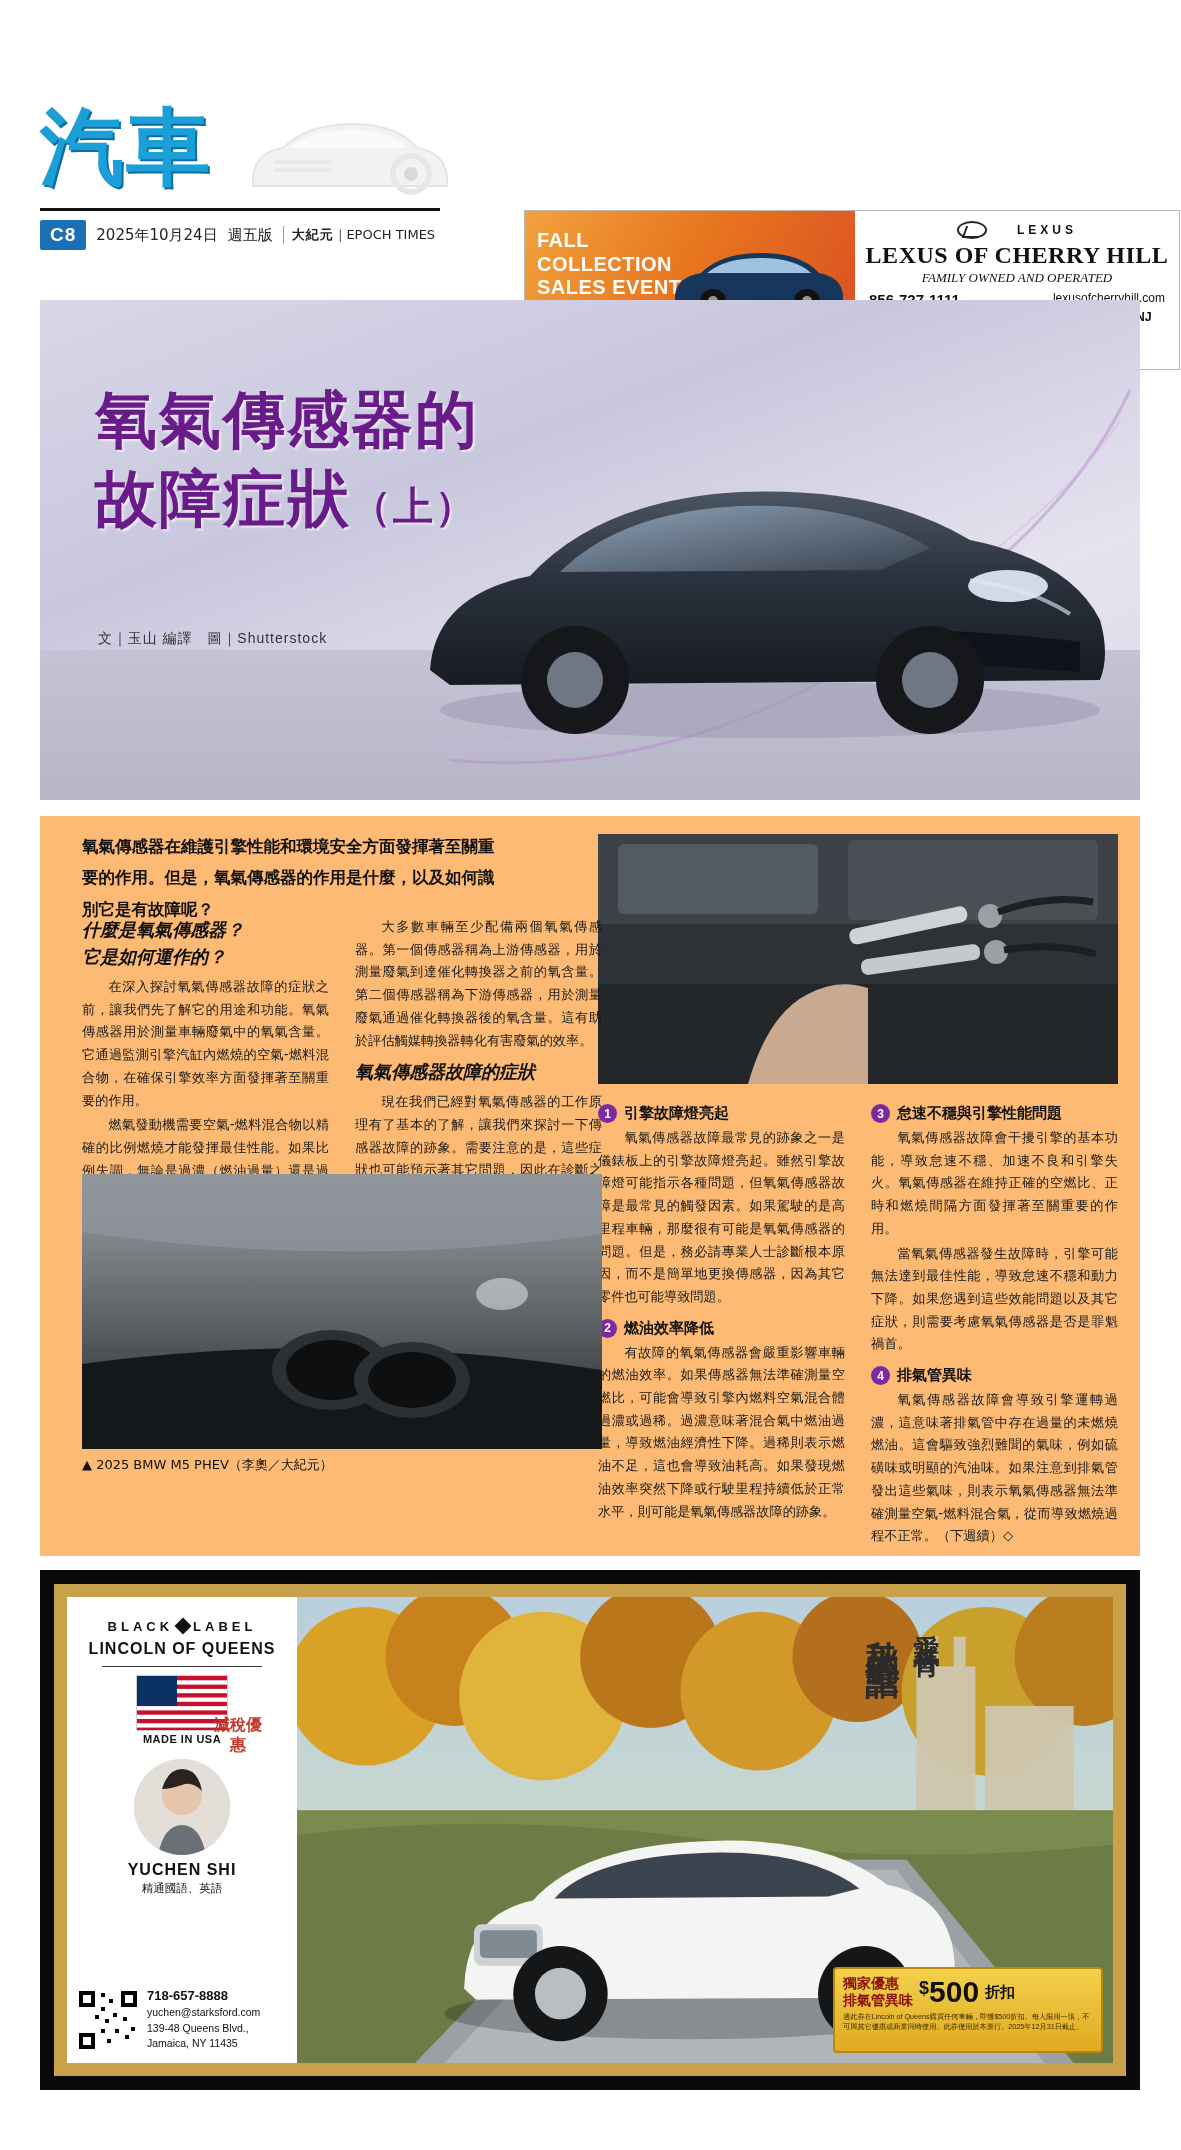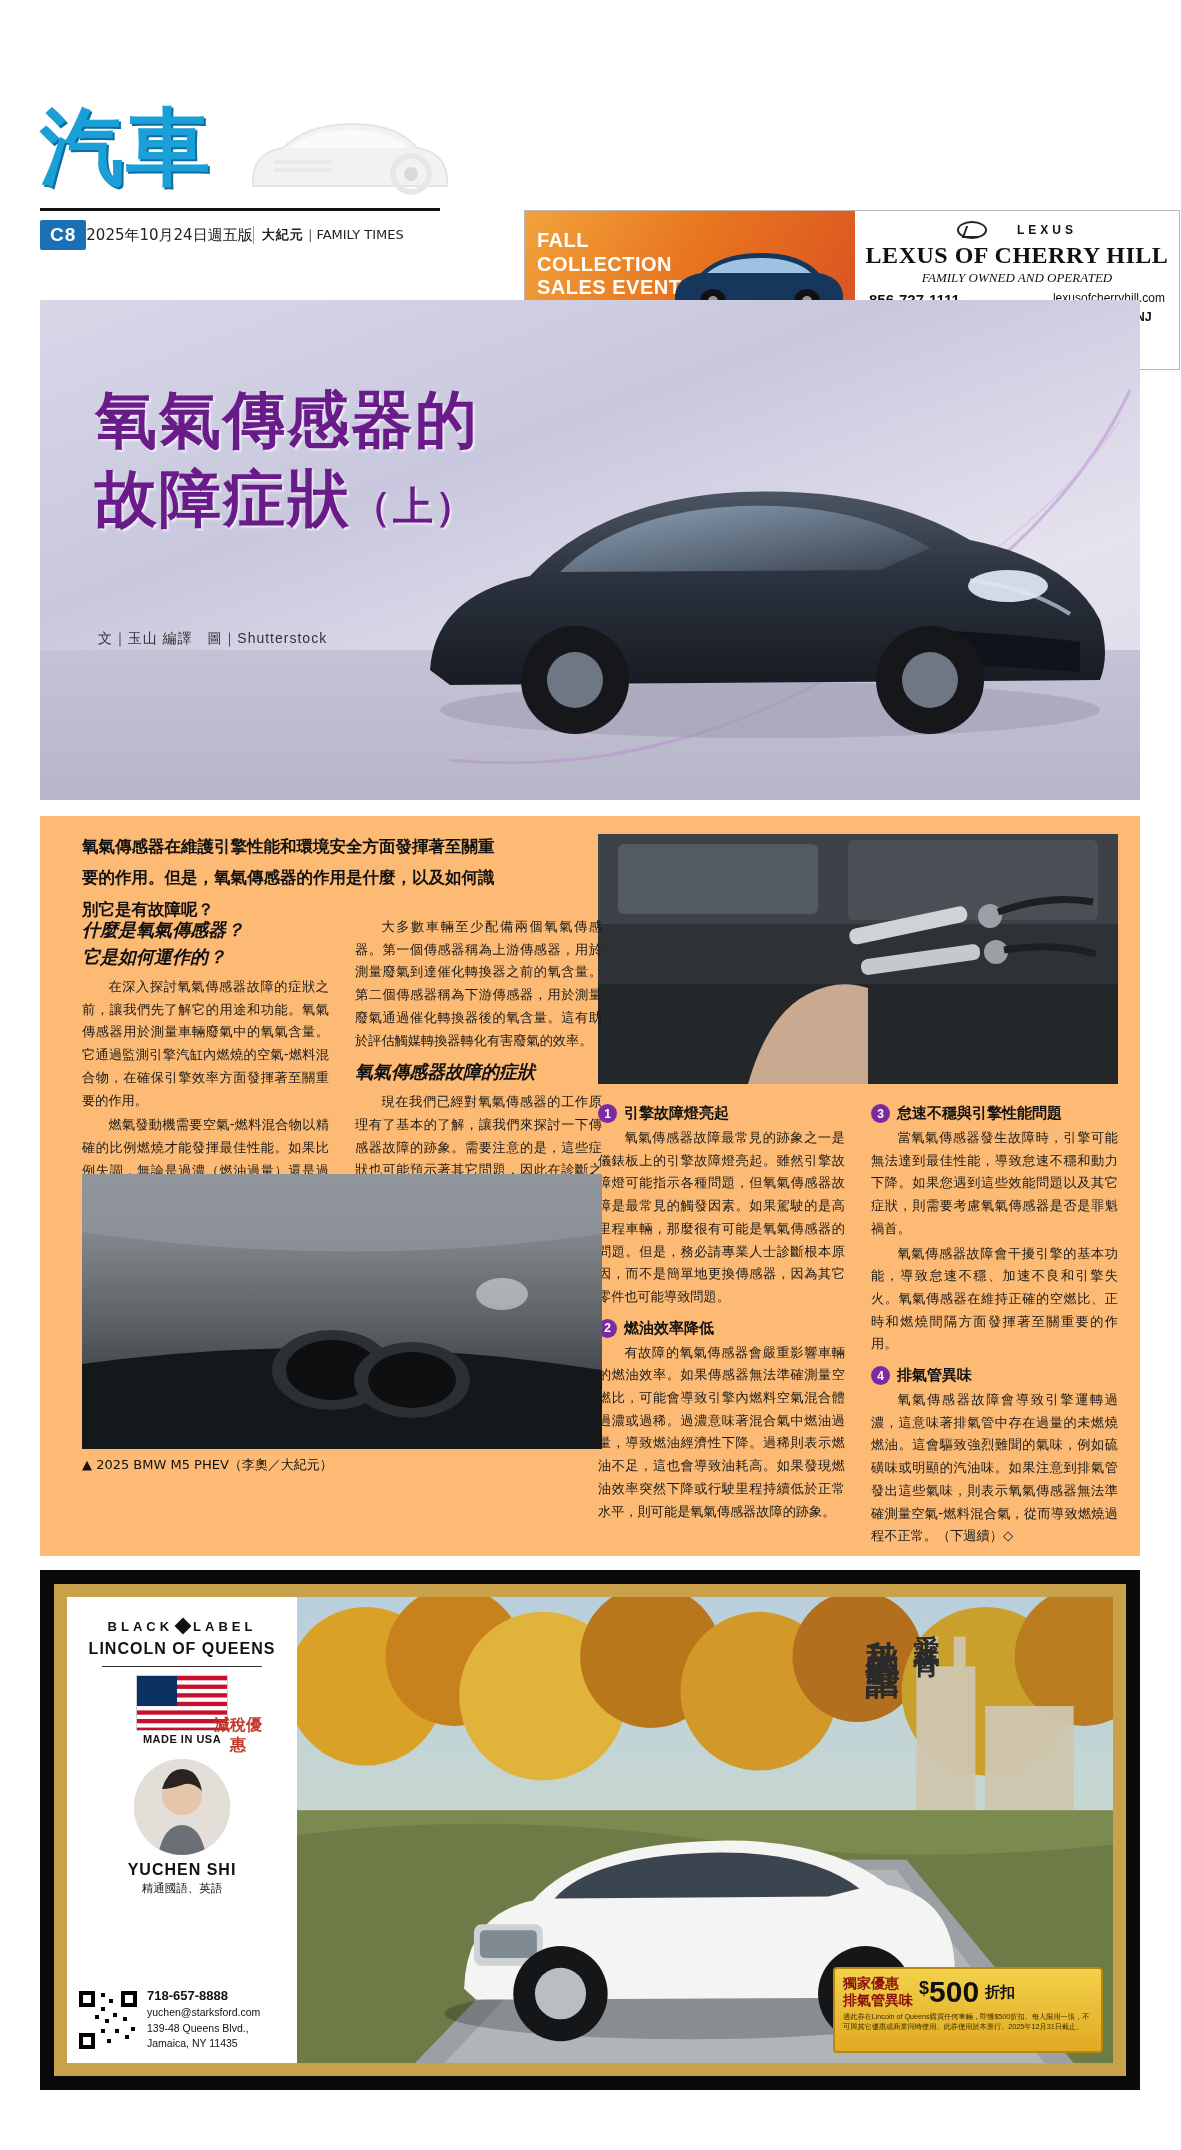--- a/index.html
+++ b/index.html
@@ -19,21 +19,21 @@
   .masthead { position:absolute; left:40px; top:100px; width:1100px; height:190px; }
   .logo-block { position:absolute; left:0; top:0; width:420px; height:160px; }
   .logo-cn {
     font-family:"DejaVu Sans", sans-serif;
     font-size:84px; font-weight:bold; letter-spacing:2px;
     color:#1b9fd8; line-height:1; position:absolute; left:0; top:5px;
     text-shadow: 2px 2px 0 #0c6ea0;
   }
   .car-ghost { position:absolute; left:205px; top:8px; width:210px; height:95px; opacity:0.55; }
   .logo-rule { position:absolute; left:0; top:108px; width:400px; height:3px; background:#111; }
-  .logo-meta { position:absolute; left:0; top:118px; height:34px; display:flex; align-items:center; }
+  .logo-meta { position:absolute; left:0; top:118px; height:34px; display:flex; align-items:center; gap:10px; }
   .page-badge {
     background:#1a6fb5; color:#fff; font-weight:bold; font-size:19px;
     padding:4px 10px; border-radius:2px; letter-spacing:1px;
   }
   .issue-date { font-size:15px; color:#222; font-family:"DejaVu Sans", sans-serif; }
   .issue-edition { font-size:15px; color:#222; font-family:"DejaVu Sans", sans-serif; }
   .paper-name { font-size:13px; color:#222; border-left:1px solid #999; padding-left:8px; font-family:"DejaVu Sans", sans-serif;}
   .paper-name b { letter-spacing:1px; }
 
   
@@ -234,21 +234,21 @@
         <rect x="28" y="60" width="60" height="4" rx="2" fill="#d8d8d8"></rect>
         <circle cx="166" cy="66" r="18" fill="none" stroke="#d4d4d4" stroke-width="6"></circle>
         <circle cx="166" cy="66" r="7" fill="#bdbdbd"></circle>
       </svg>
       <div class="logo-rule"></div>
       <div class="logo-meta">
         <span class="page-badge">C8</span>
         <span class="issue-date">2025年10月24日</span>
         <span class="issue-edition">週五版</span>
         <span class="paper-name">
-          <b>大紀元</b>｜<span>FAMILY TIMES</span>
+          <b>大紀元</b>｜<span>EPOCH TIMES</span>
         </span>
       </div>
     </div>
 
     <div class="topad">
       <div class="topad-left">
         <div class="fall">
           <div>FALL</div>
           <div>COLLECTION</div>
           <div>SALES EVENT</div>
@@ -383,22 +383,22 @@
           </div>
           <p class="para">有故障的氧氣傳感器會嚴重影響車輛的燃油效率。如果傳感器無法準確測量空燃比，可能會導致引擎內燃料空氣混合體過濃或過稀。過濃意味著混合氣中燃油過量，導致燃油經濟性下降。過稀則表示燃油不足，這也會導致油耗高。如果發現燃油效率突然下降或行駛里程持續低於正常水平，則可能是氧氣傳感器故障的跡象。</p>
         </div>
       </div>
       <div class="num-col">
         <div class="numitem">
           <div class="numhead">
             <span class="numcircle">3</span>
             <span class="numtitle">怠速不穩與引擎性能問題</span>
           </div>
+          <p class="para">氧氣傳感器故障會干擾引擎的基本功能，導致怠速不穩、加速不良和引擎失火。氧氣傳感器在維持正確的空燃比、正時和燃燒間隔方面發揮著至關重要的作用。</p>
           <p class="para">當氧氣傳感器發生故障時，引擎可能無法達到最佳性能，導致怠速不穩和動力下降。如果您遇到這些效能問題以及其它症狀，則需要考慮氧氣傳感器是否是罪魁禍首。</p>
-          <p class="para">氧氣傳感器故障會干擾引擎的基本功能，導致怠速不穩、加速不良和引擎失火。氧氣傳感器在維持正確的空燃比、正時和燃燒間隔方面發揮著至關重要的作用。</p>
         </div>
         <div class="numitem">
           <div class="numhead">
             <span class="numcircle">4</span>
             <span class="numtitle">排氣管異味</span>
           </div>
           <p class="para">氧氣傳感器故障會導致引擎運轉過濃，這意味著排氣管中存在過量的未燃燒燃油。這會驅致強烈難聞的氣味，例如硫磺味或明顯的汽油味。如果注意到排氣管發出這些氣味，則表示氧氣傳感器無法準確測量空氣-燃料混合氣，從而導致燃燒過程不正常。（下週續）◇</p>
         </div>
       </div>
     </div>

